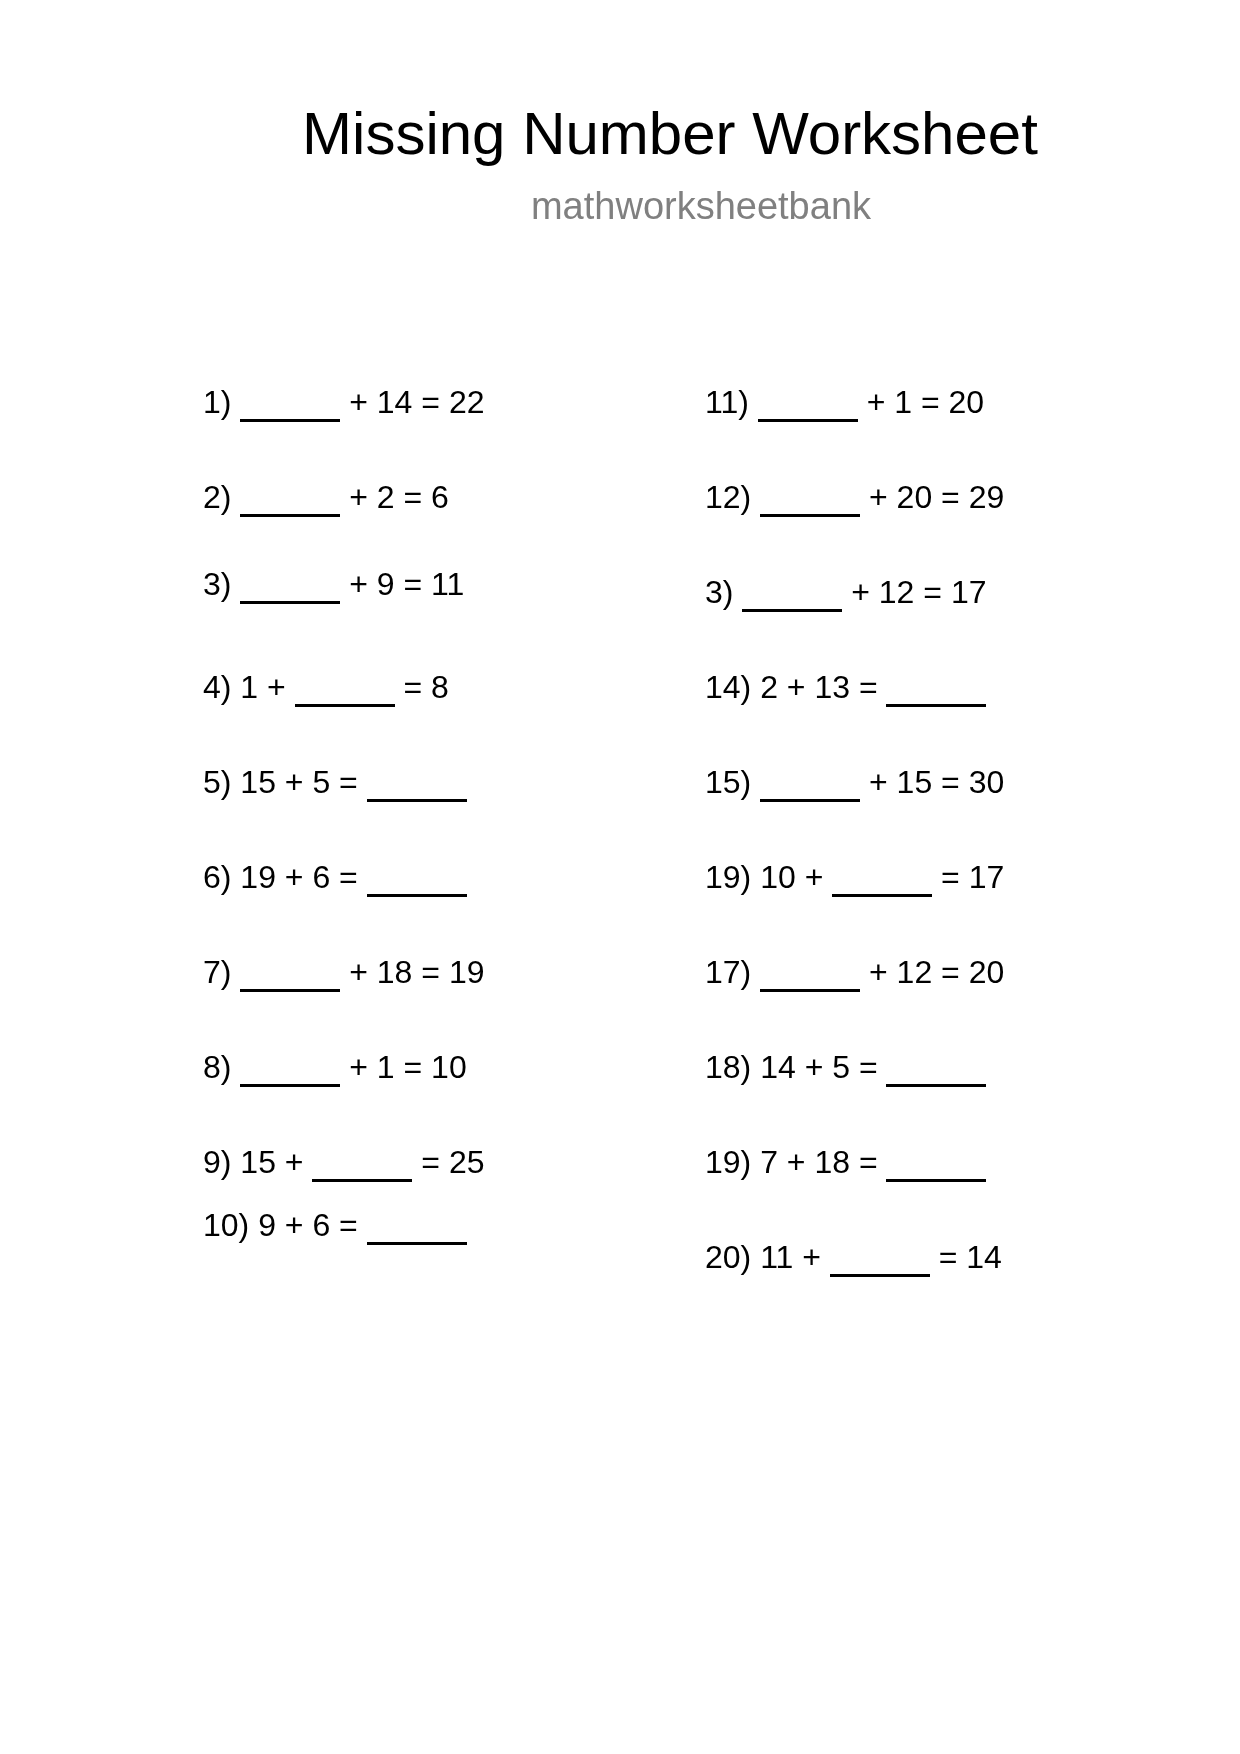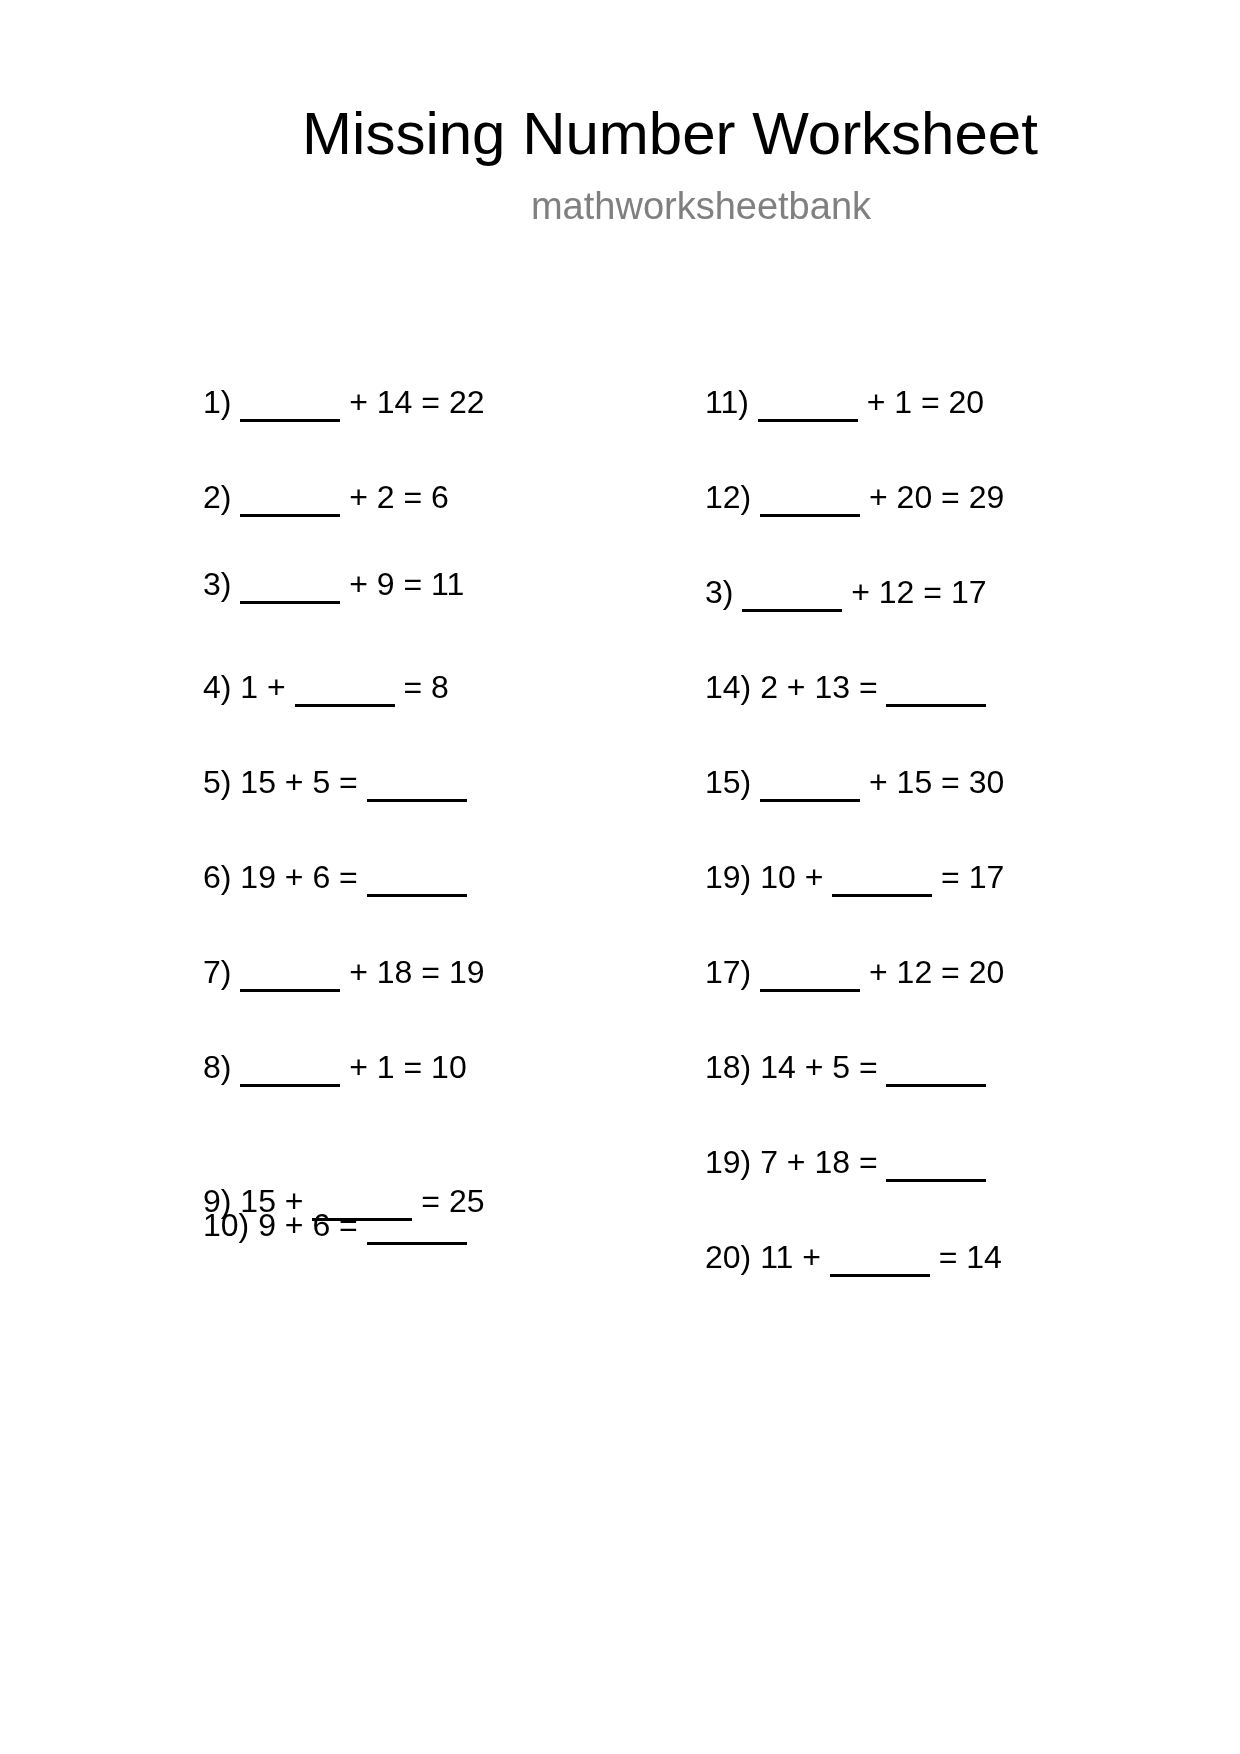--- a/index.html
+++ b/index.html
@@ -70,21 +70,21 @@
 
   <div class="column left" id="col-left">
       <div class="problem" style="top: 353px;"><span>1)</span> <span class="blank"></span> <span>+ 14 = 22</span></div>
       <div class="problem" style="top: 448px;"><span>2)</span> <span class="blank"></span> <span>+ 2 = 6</span></div>
       <div class="problem" style="top: 535px;"><span>3)</span> <span class="blank"></span> <span>+ 9 = 11</span></div>
       <div class="problem" style="top: 638px;"><span>4)</span> <span>1 +</span> <span class="blank"></span> <span>= 8</span></div>
       <div class="problem" style="top: 733px;"><span>5)</span> <span>15 + 5 =</span> <span class="blank"></span></div>
       <div class="problem" style="top: 828px; text-align: center;"><span>6)</span> <span>19 + 6 =</span> <span class="blank"></span></div>
       <div class="problem" style="top: 923px;"><span>7)</span> <span class="blank"></span> <span>+ 18 = 19</span></div>
       <div class="problem" style="top: 1018px;"><span>8)</span> <span class="blank"></span> <span>+ 1 = 10</span></div>
-      <div class="problem" style="top: 1152px;"><span>9)</span> <span>15 +</span> <span class="blank"></span> <span>= 25</span></div>
+      <div class="problem" style="top: 1113px;"><span>9)</span> <span>15 +</span> <span class="blank"></span> <span>= 25</span></div>
       <div class="problem" style="top: 1176px;"><span>10)</span> <span>9 + 6 =</span> <span class="blank"></span></div>
     </div>
   <div class="column right" id="col-right">
       <div class="problem" style="top: 353px;"><span>11)</span> <span class="blank"></span> <span>+ 1 = 20</span></div>
       <div class="problem" style="top: 448px;"><span>12)</span> <span class="blank"></span> <span>+ 20 = 29</span></div>
       <div class="problem" style="top: 543px;"><span>3)</span> <span class="blank"></span> <span>+ 12 = 17</span></div>
       <div class="problem" style="top: 638px;"><span>14)</span> <span>2 + 13 =</span> <span class="blank"></span></div>
       <div class="problem" style="top: 733px;"><span>15)</span> <span class="blank"></span> <span>+ 15 = 30</span></div>
       <div class="problem" style="top: 828px;"><span>19)</span> <span>10 +</span> <span class="blank"></span> <span>= 17</span></div>
       <div class="problem" style="top: 923px;"><span>17)</span> <span class="blank"></span> <span>+ 12 = 20</span></div>

